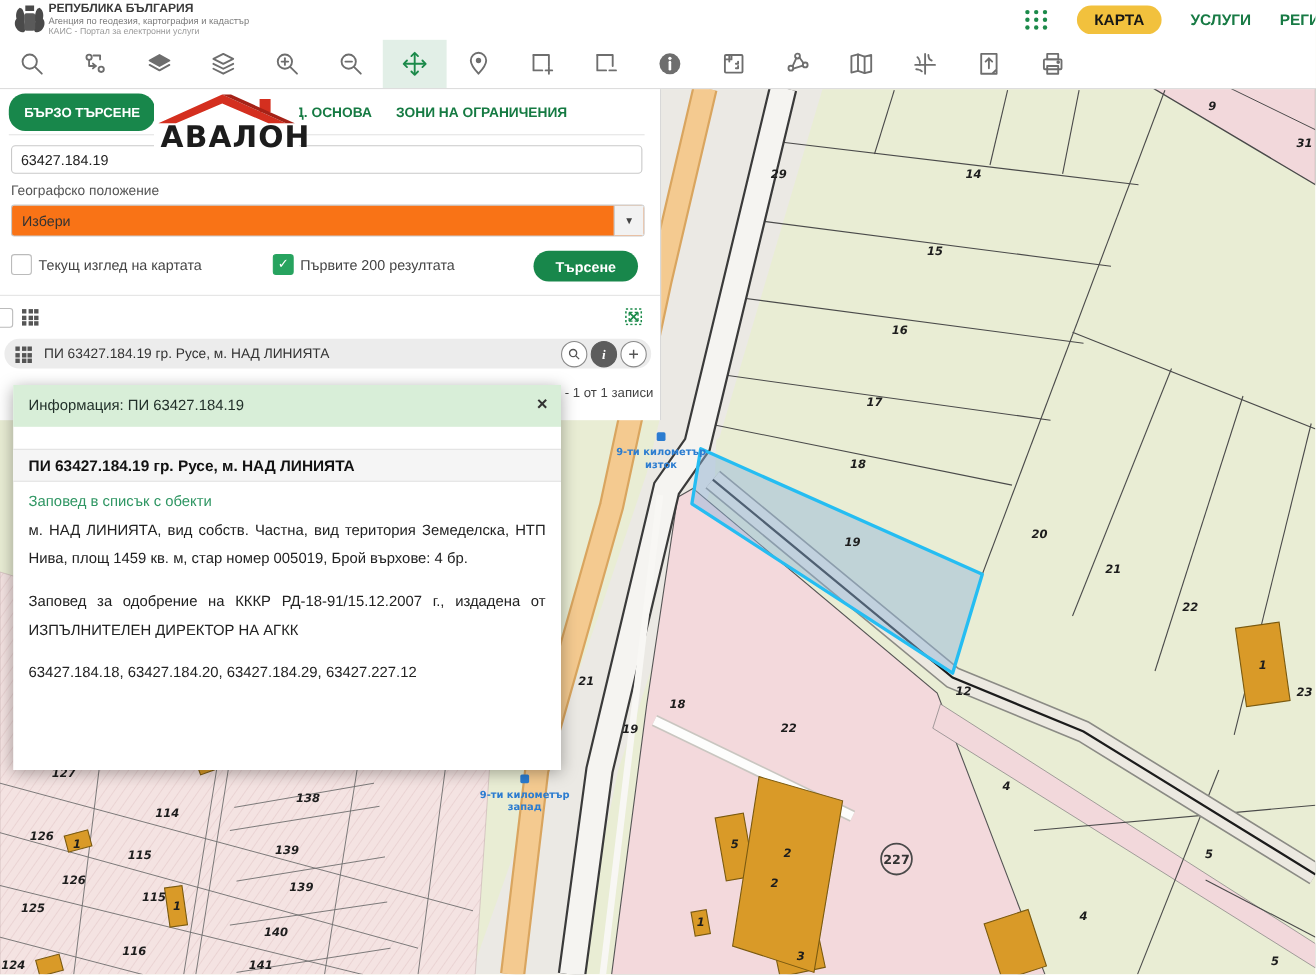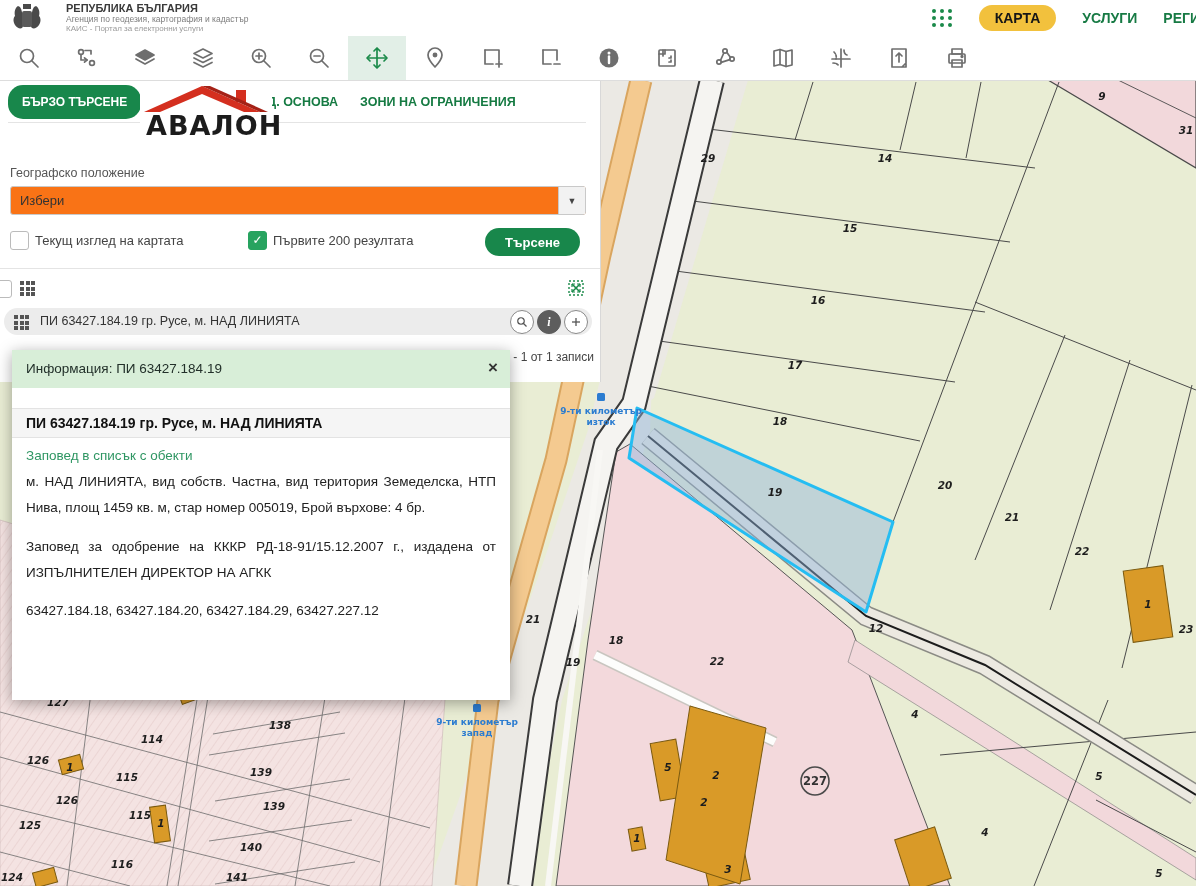--- a/index.html
+++ b/index.html
@@ -1,20 +1,20 @@
 <!DOCTYPE html>
 <html><head>
 <meta charset="utf-8">
 <style>
   html,body{margin:0;padding:0;background:#fff;}
   .app{position:relative;width:1196px;height:886px;overflow:hidden;font-family:"Liberation Sans",sans-serif;background:#fff;}
 
   
   .hdr{position:absolute;left:0;top:0;width:1196px;height:36px;background:#fff;z-index:30;}
-  .brand{position:absolute;left:10px;top:2px;display:flex;gap:22px;}
+  .brand{position:absolute;left:10px;top:2px;display:flex;align-items:center;gap:0;}
   .brand .txt{line-height:1.15;}
   .brand .t1{font-size:11px;font-weight:bold;color:#3a3a3a;}
   .brand .t2{font-size:8.5px;color:#7d7d7d;}
   .brand .t3{font-size:8px;color:#9a9a9a;}
   .hnav{position:absolute;right:0;top:0;height:36px;display:flex;align-items:center;gap:26px;padding-right:0;}
   .dots{display:grid;grid-template-columns:repeat(3,5px);grid-gap:3px;}
   .dots i{width:4px;height:4px;border-radius:50%;background:#1b8a4a;display:block;}
   .pill-nav{background:#f2c13d;border-radius:15px;padding:5px 16px;font-size:14px;font-weight:bold;color:#161616;}
   .hlink{font-size:14px;font-weight:bold;color:#177a44;}
   .hlink.cut{margin-right:-4px;}
@@ -401,20 +401,21 @@
   </div>
 
   <div class="panel">
     <div class="tabs">
       <span class="tab-pill">БЪРЗО ТЪРСЕНЕ</span>
       <span class="tab g1">ГЕОД. ОСНОВА</span>
       <span class="tab">ЗОНИ НА ОГРАНИЧЕНИЯ</span>
     </div>
     <div class="tabdiv"></div>
 
+    <input class="sinput" type="text" value="63427.184.19" style="">
 
     <div class="geolabel">Географско положение</div>
     <div class="sel">
       <span class="val">Избери</span>
       <span class="arr">▼</span>
     </div>
 
     <div class="cbrow">
       <span class="cb" style="left:0;"></span>
       <span class="cbl" style="left:25px;">Текущ изглед на картата</span>

